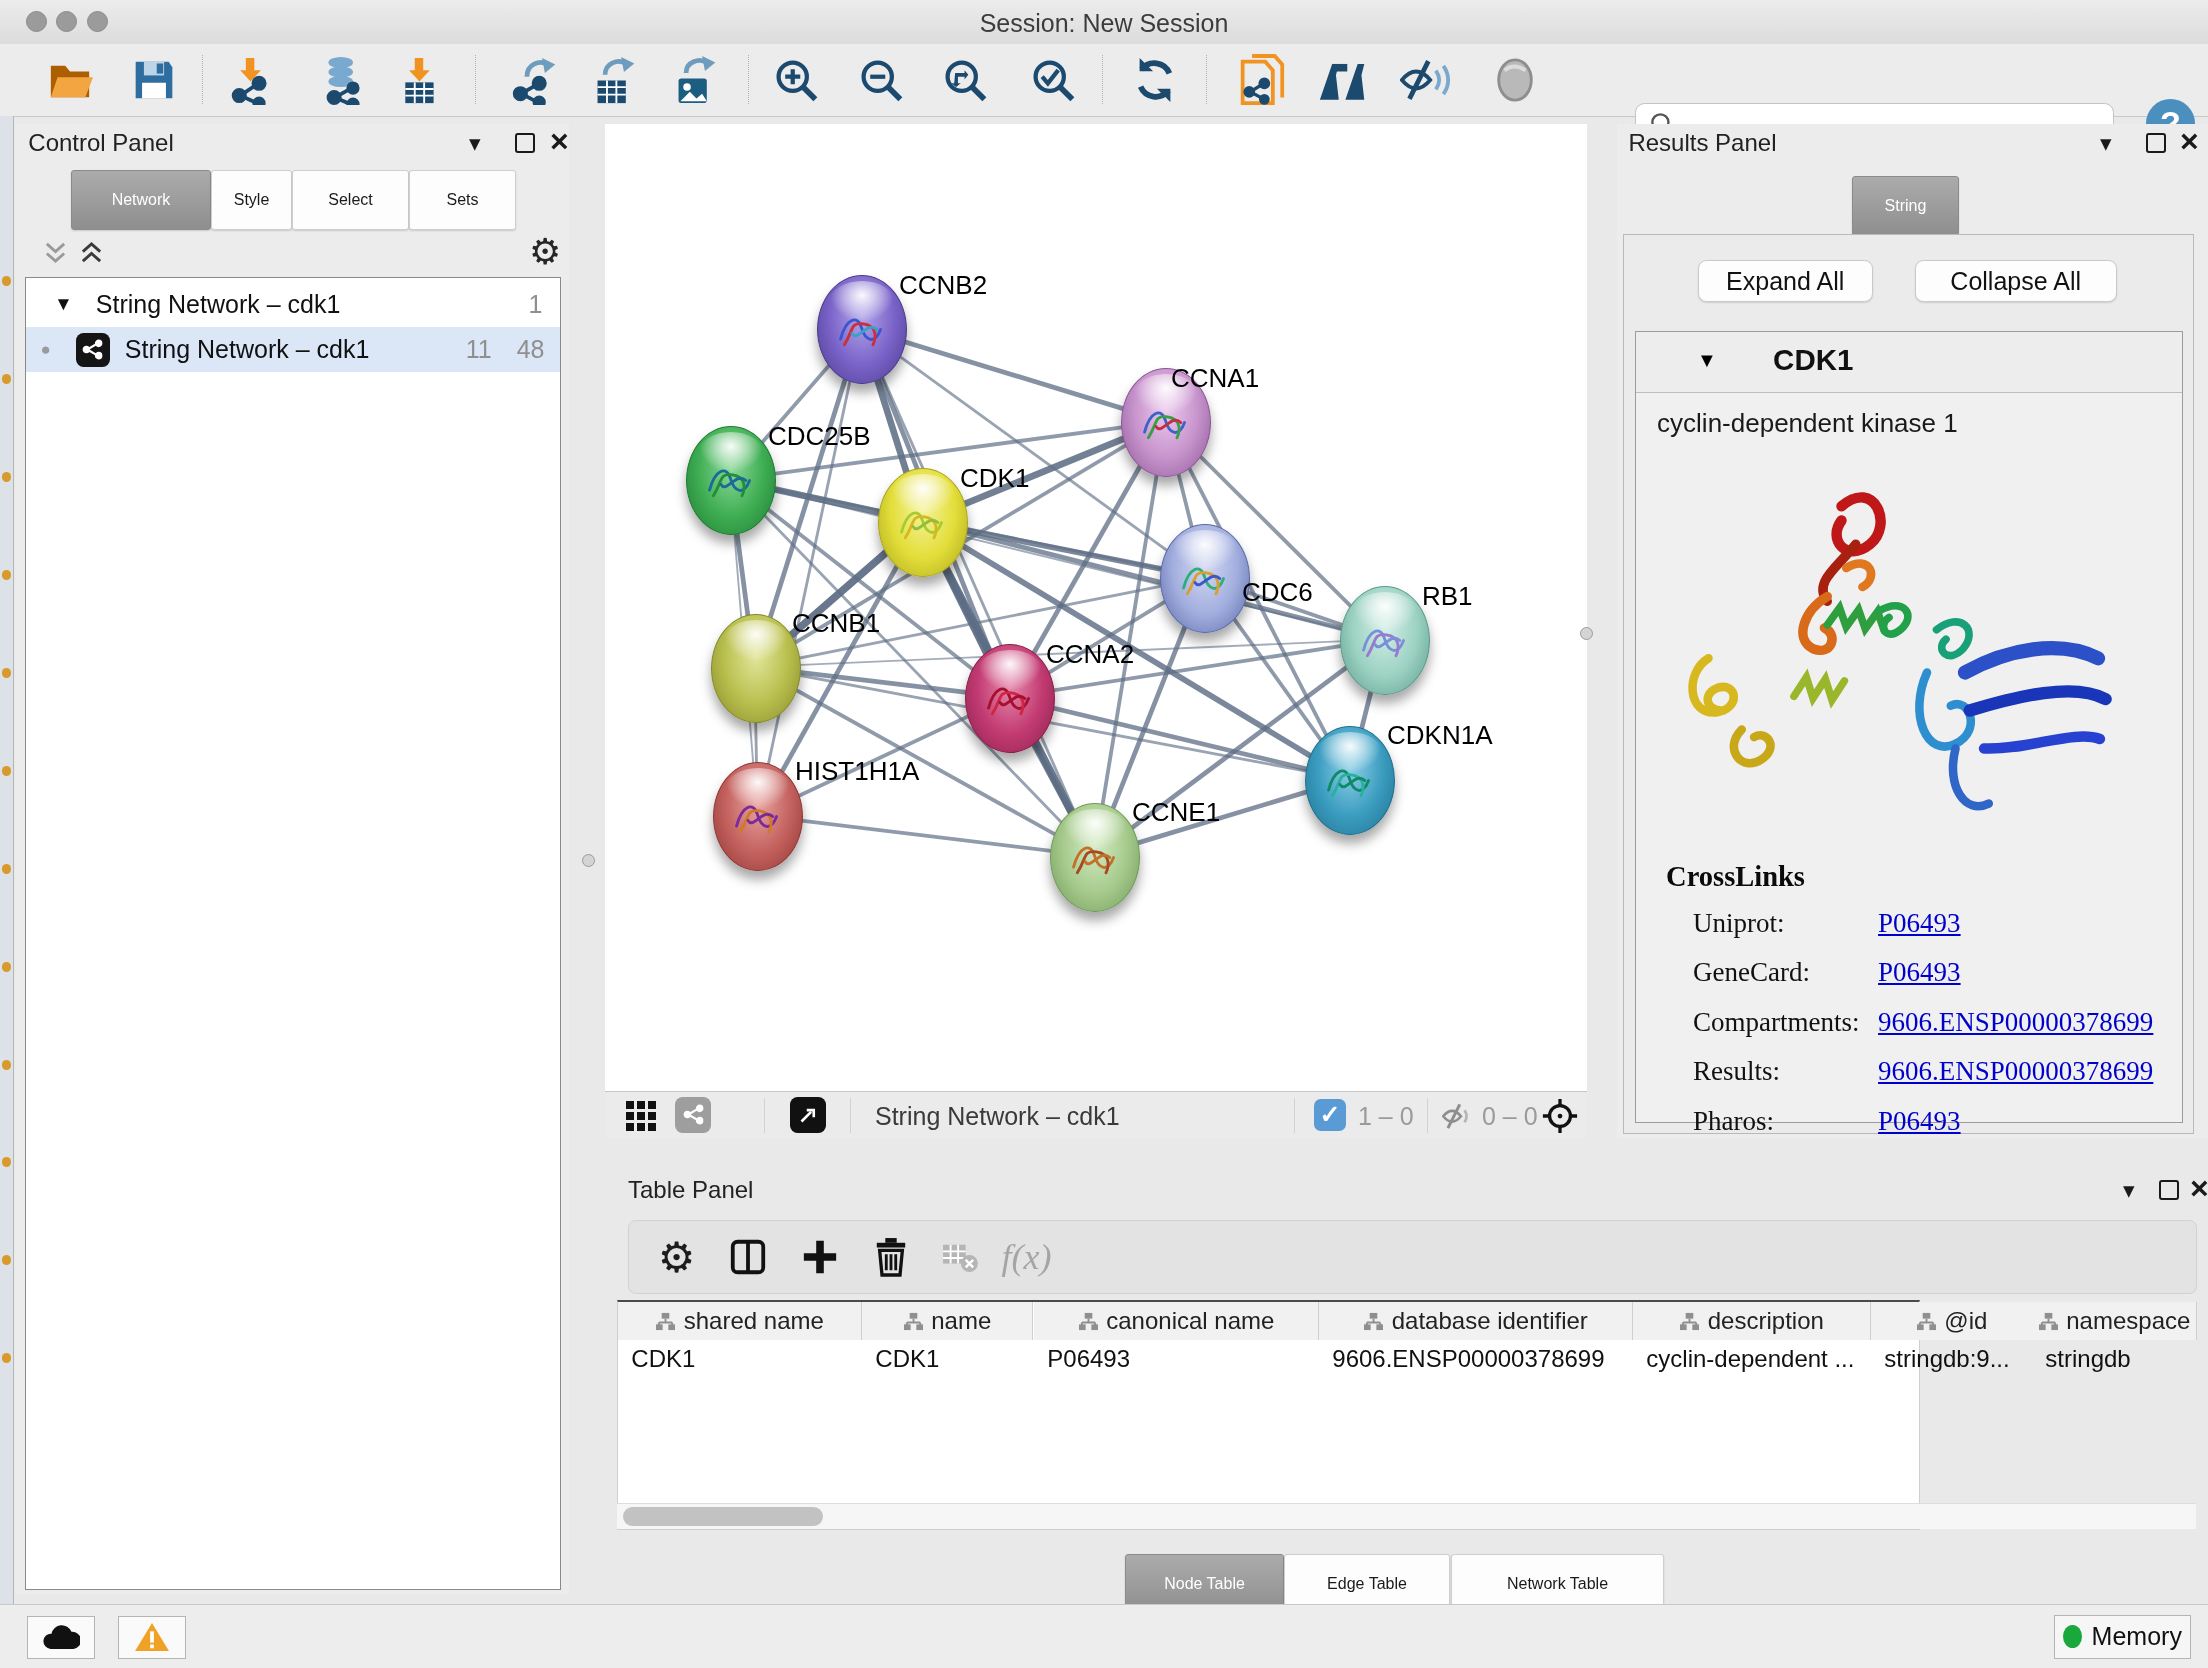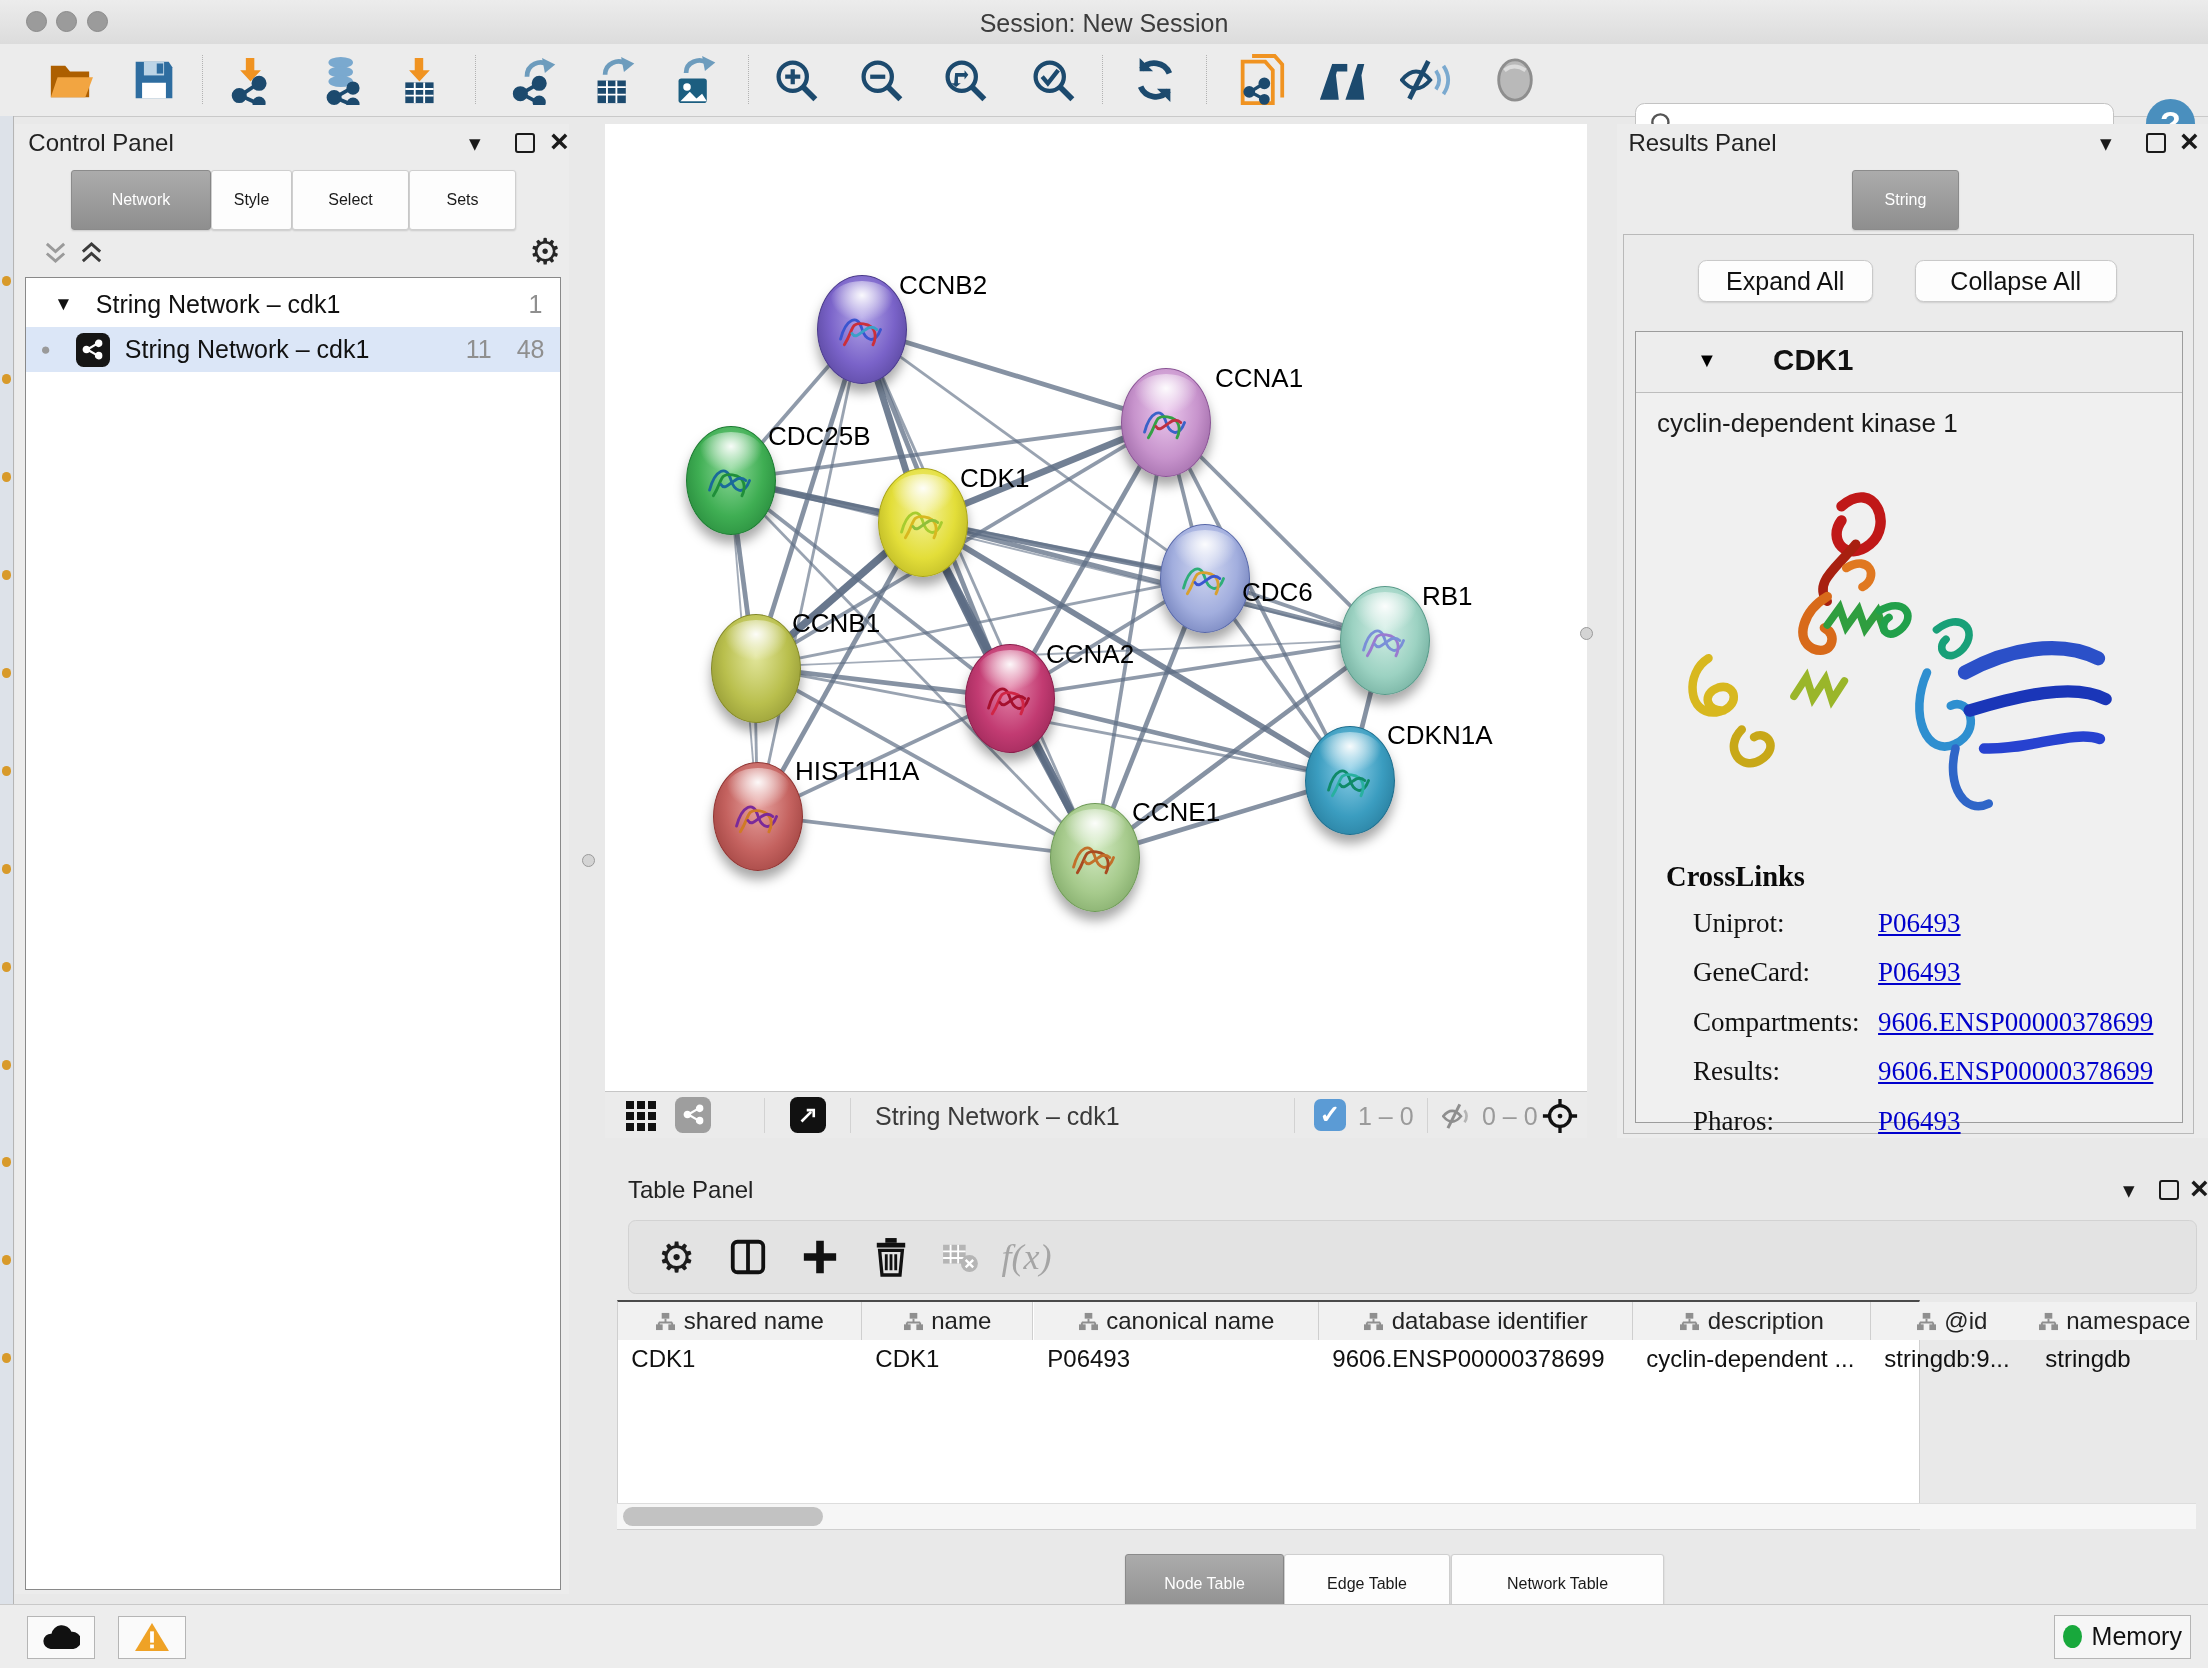--- a/index.html
+++ b/index.html
@@ -402,21 +402,21 @@
       </div>
       <div class="nlabel" style="left: 294px; top: 146px;">CCNB2</div>
       <div class="node" style="left: 516px; top: 244px; background: radial-gradient(at 50% 38%, rgb(236, 202, 238) 0%, rgb(199, 147, 204) 52%, rgb(138, 85, 149) 100%); border: 1px solid rgb(138, 85, 149);">
         <span class="gloss"></span>
         <svg width="61" height="61" viewBox="0 0 64 64" style="position: absolute; left: 13.3px; top: 25px;">
           <path d="M10 40 C16 18 28 14 32 28 S46 46 52 30" stroke="#3a62c8" stroke-width="3" fill="none" stroke-linecap="round"></path>
           <path d="M14 46 C24 30 20 22 34 24 S48 38 44 46" stroke="#35a045" stroke-width="3" fill="none" stroke-linecap="round"></path>
           <path d="M22 34 C28 44 38 20 48 30" stroke="#c03040" stroke-width="3" fill="none" stroke-linecap="round"></path>
         </svg>
       </div>
-      <div class="nlabel" style="left: 610px; top: 239px;">CCNA1</div>
+      <div class="nlabel" style="left: 566px; top: 239px;">CCNA1</div>
       <div class="node" style="left: 81px; top: 302px; background: radial-gradient(at 50% 38%, rgb(143, 217, 155) 0%, rgb(63, 174, 83) 52%, rgb(29, 122, 50) 100%); border: 1px solid rgb(29, 122, 50);">
         <span class="gloss"></span>
         <svg width="61" height="61" viewBox="0 0 64 64" style="position: absolute; left: 13.3px; top: 25px;">
           <path d="M10 40 C16 18 28 14 32 28 S46 46 52 30" stroke="#1a6a9a" stroke-width="3" fill="none" stroke-linecap="round"></path>
           <path d="M14 46 C24 30 20 22 34 24 S48 38 44 46" stroke="#1f8f3a" stroke-width="3" fill="none" stroke-linecap="round"></path>
           <path d="M22 34 C28 44 38 20 48 30" stroke="#1a6a9a" stroke-width="3" fill="none" stroke-linecap="round"></path>
         </svg>
       </div>
       <div class="nlabel" style="left: 163px; top: 297px;">CDC25B</div>
       <div class="node" style="left: 273px; top: 344px; background: radial-gradient(at 50% 38%, rgb(245, 243, 160) 0%, rgb(227, 222, 57) 52%, rgb(168, 164, 26) 100%); border: 1px solid rgb(168, 164, 26);">
@@ -538,21 +538,21 @@
       <path d="M20 2v8M20 30v8M2 20h8M30 20h8" stroke="#111" stroke-width="3.5"></path>
       <circle cx="20" cy="20" r="2.5" fill="#111"></circle>
     </svg>
 </div>
 
 <section class="results-panel">
   <div class="abs phead-title" style="left:11.4px;top:4.8px">Results Panel</div>
   <span class="abs caret" style="left:483px;top:7.6px">▾</span>
   <span class="abs floatbox" style="left:529px;top:8.6px"></span>
   <span class="abs closex" style="left:563px;top:1px">×</span>
-  <div class="tab sel" style="left:235px;top:46px;width:107px">String</div>
+  <div class="tab sel" style="left:235px;top:52px;width:107px">String</div>
 
   <div class="rp-outer">
     <div class="btn" style="left:74px;top:25px;width:175px">Expand All</div>
     <div class="btn" style="left:291px;top:25px;width:202px">Collapse All</div>
 
     <div class="rp-inner">
       <div class="rp-gene-head">
         <span class="abs" style="left:61px;top:17px;font-size:20px">▼</span>
         <span class="abs" style="left:137px;top:11.4px;font-size:29.5px;font-weight:bold;color:#111">CDK1</span>
       </div>

